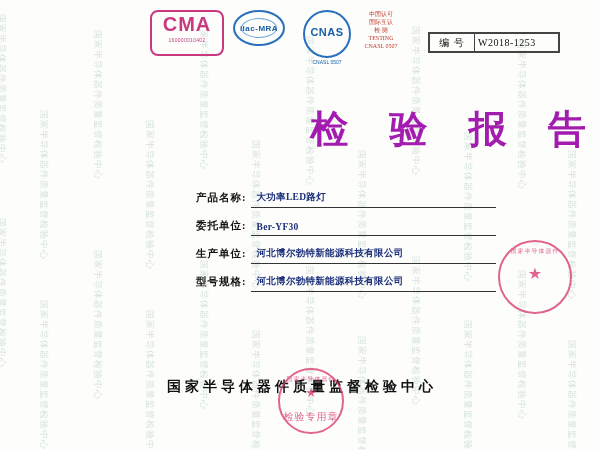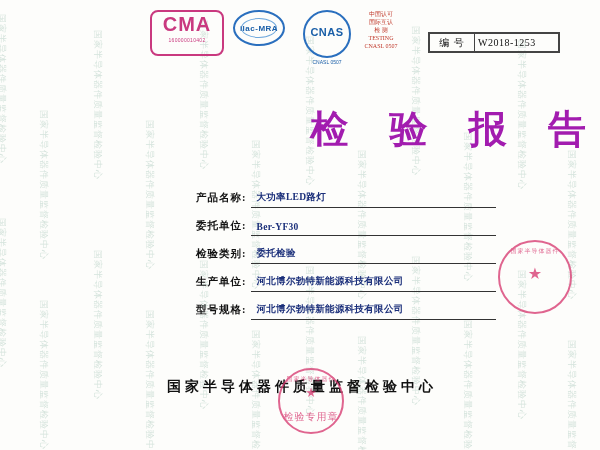--- a/index.html
+++ b/index.html
@@ -384,24 +384,20 @@
   <div class="fields">
     <div class="field">
       <span class="f-label">产品名称:</span>
       <span class="f-line">大功率LED路灯</span>
     </div>
     <div class="field">
       <span class="f-label">委托单位:</span>
       <span class="f-line">Ber-YF30</span>
     </div>
     <div class="field">
-      <span class="f-label">检验类别:</span>
-      <span class="f-line">委托检验</span>
-    </div>
-    <div class="field">
       <span class="f-label">生产单位:</span>
       <span class="f-line">河北博尔勃特新能源科技有限公司</span>
     </div>
     <div class="field">
       <span class="f-label">型号规格:</span>
       <span class="f-line">河北博尔勃特新能源科技有限公司</span>
     </div>
   </div>
 
   <div class="footer">国家半导体器件质量监督检验中心</div>

